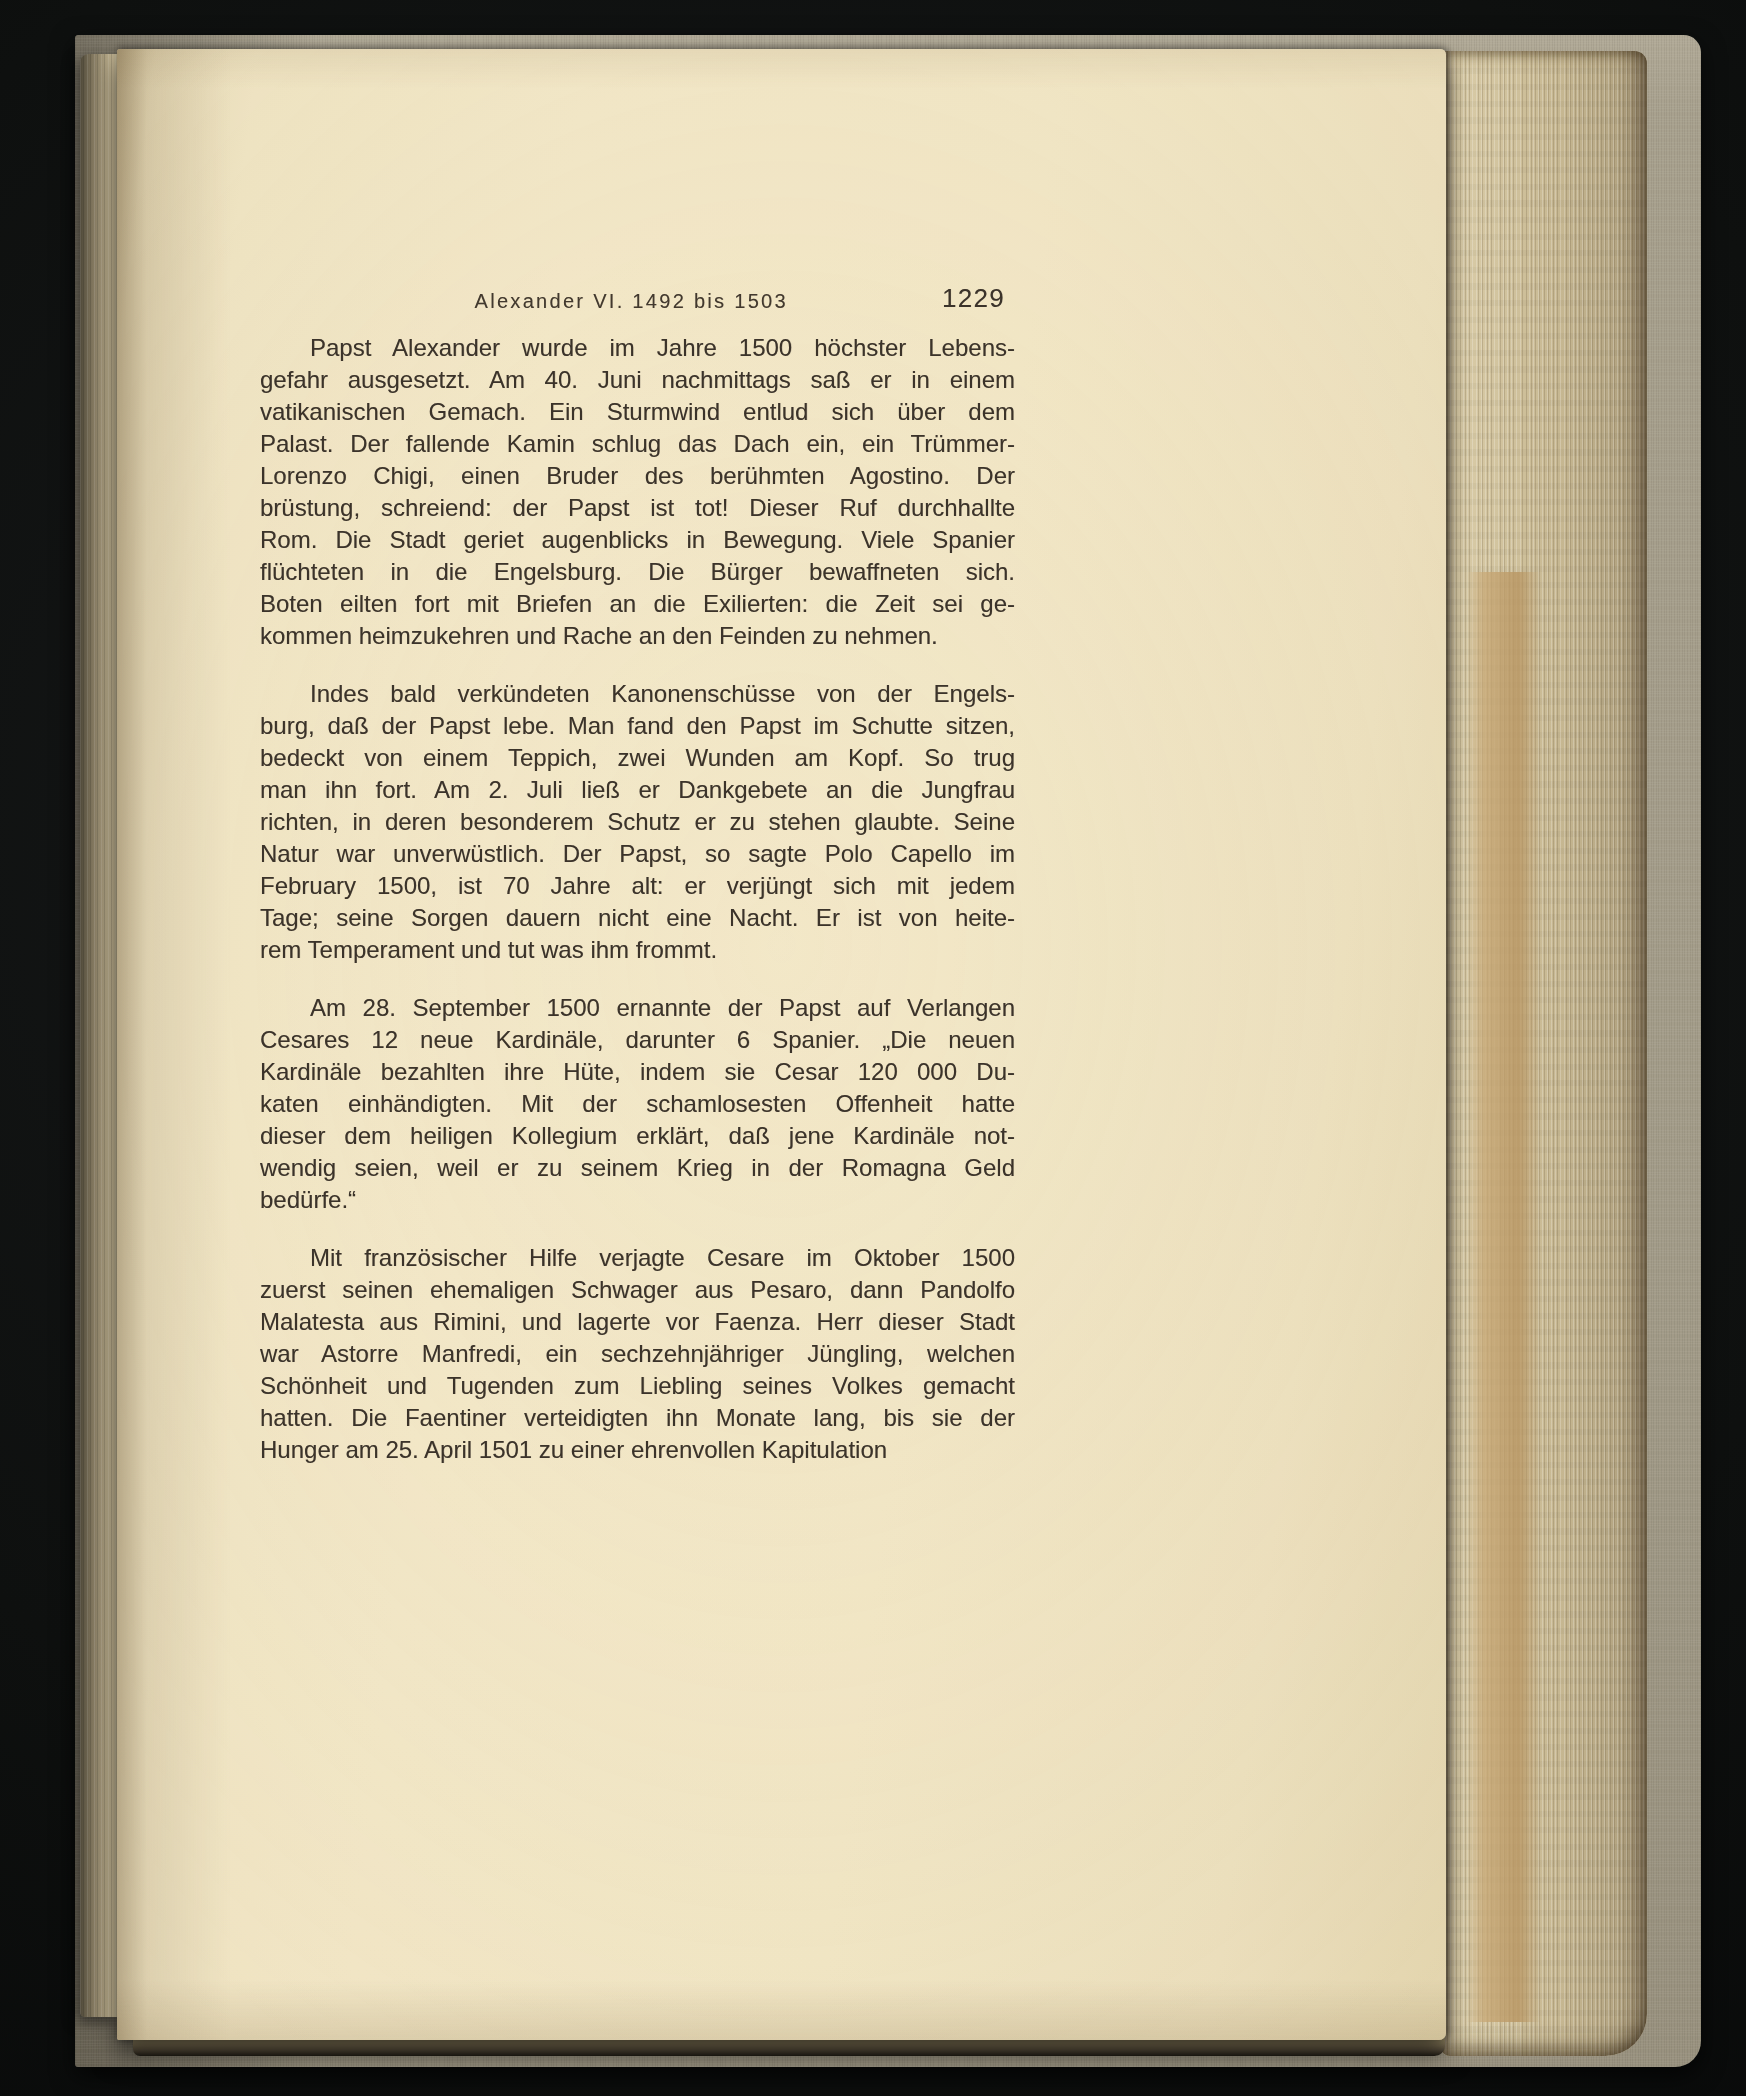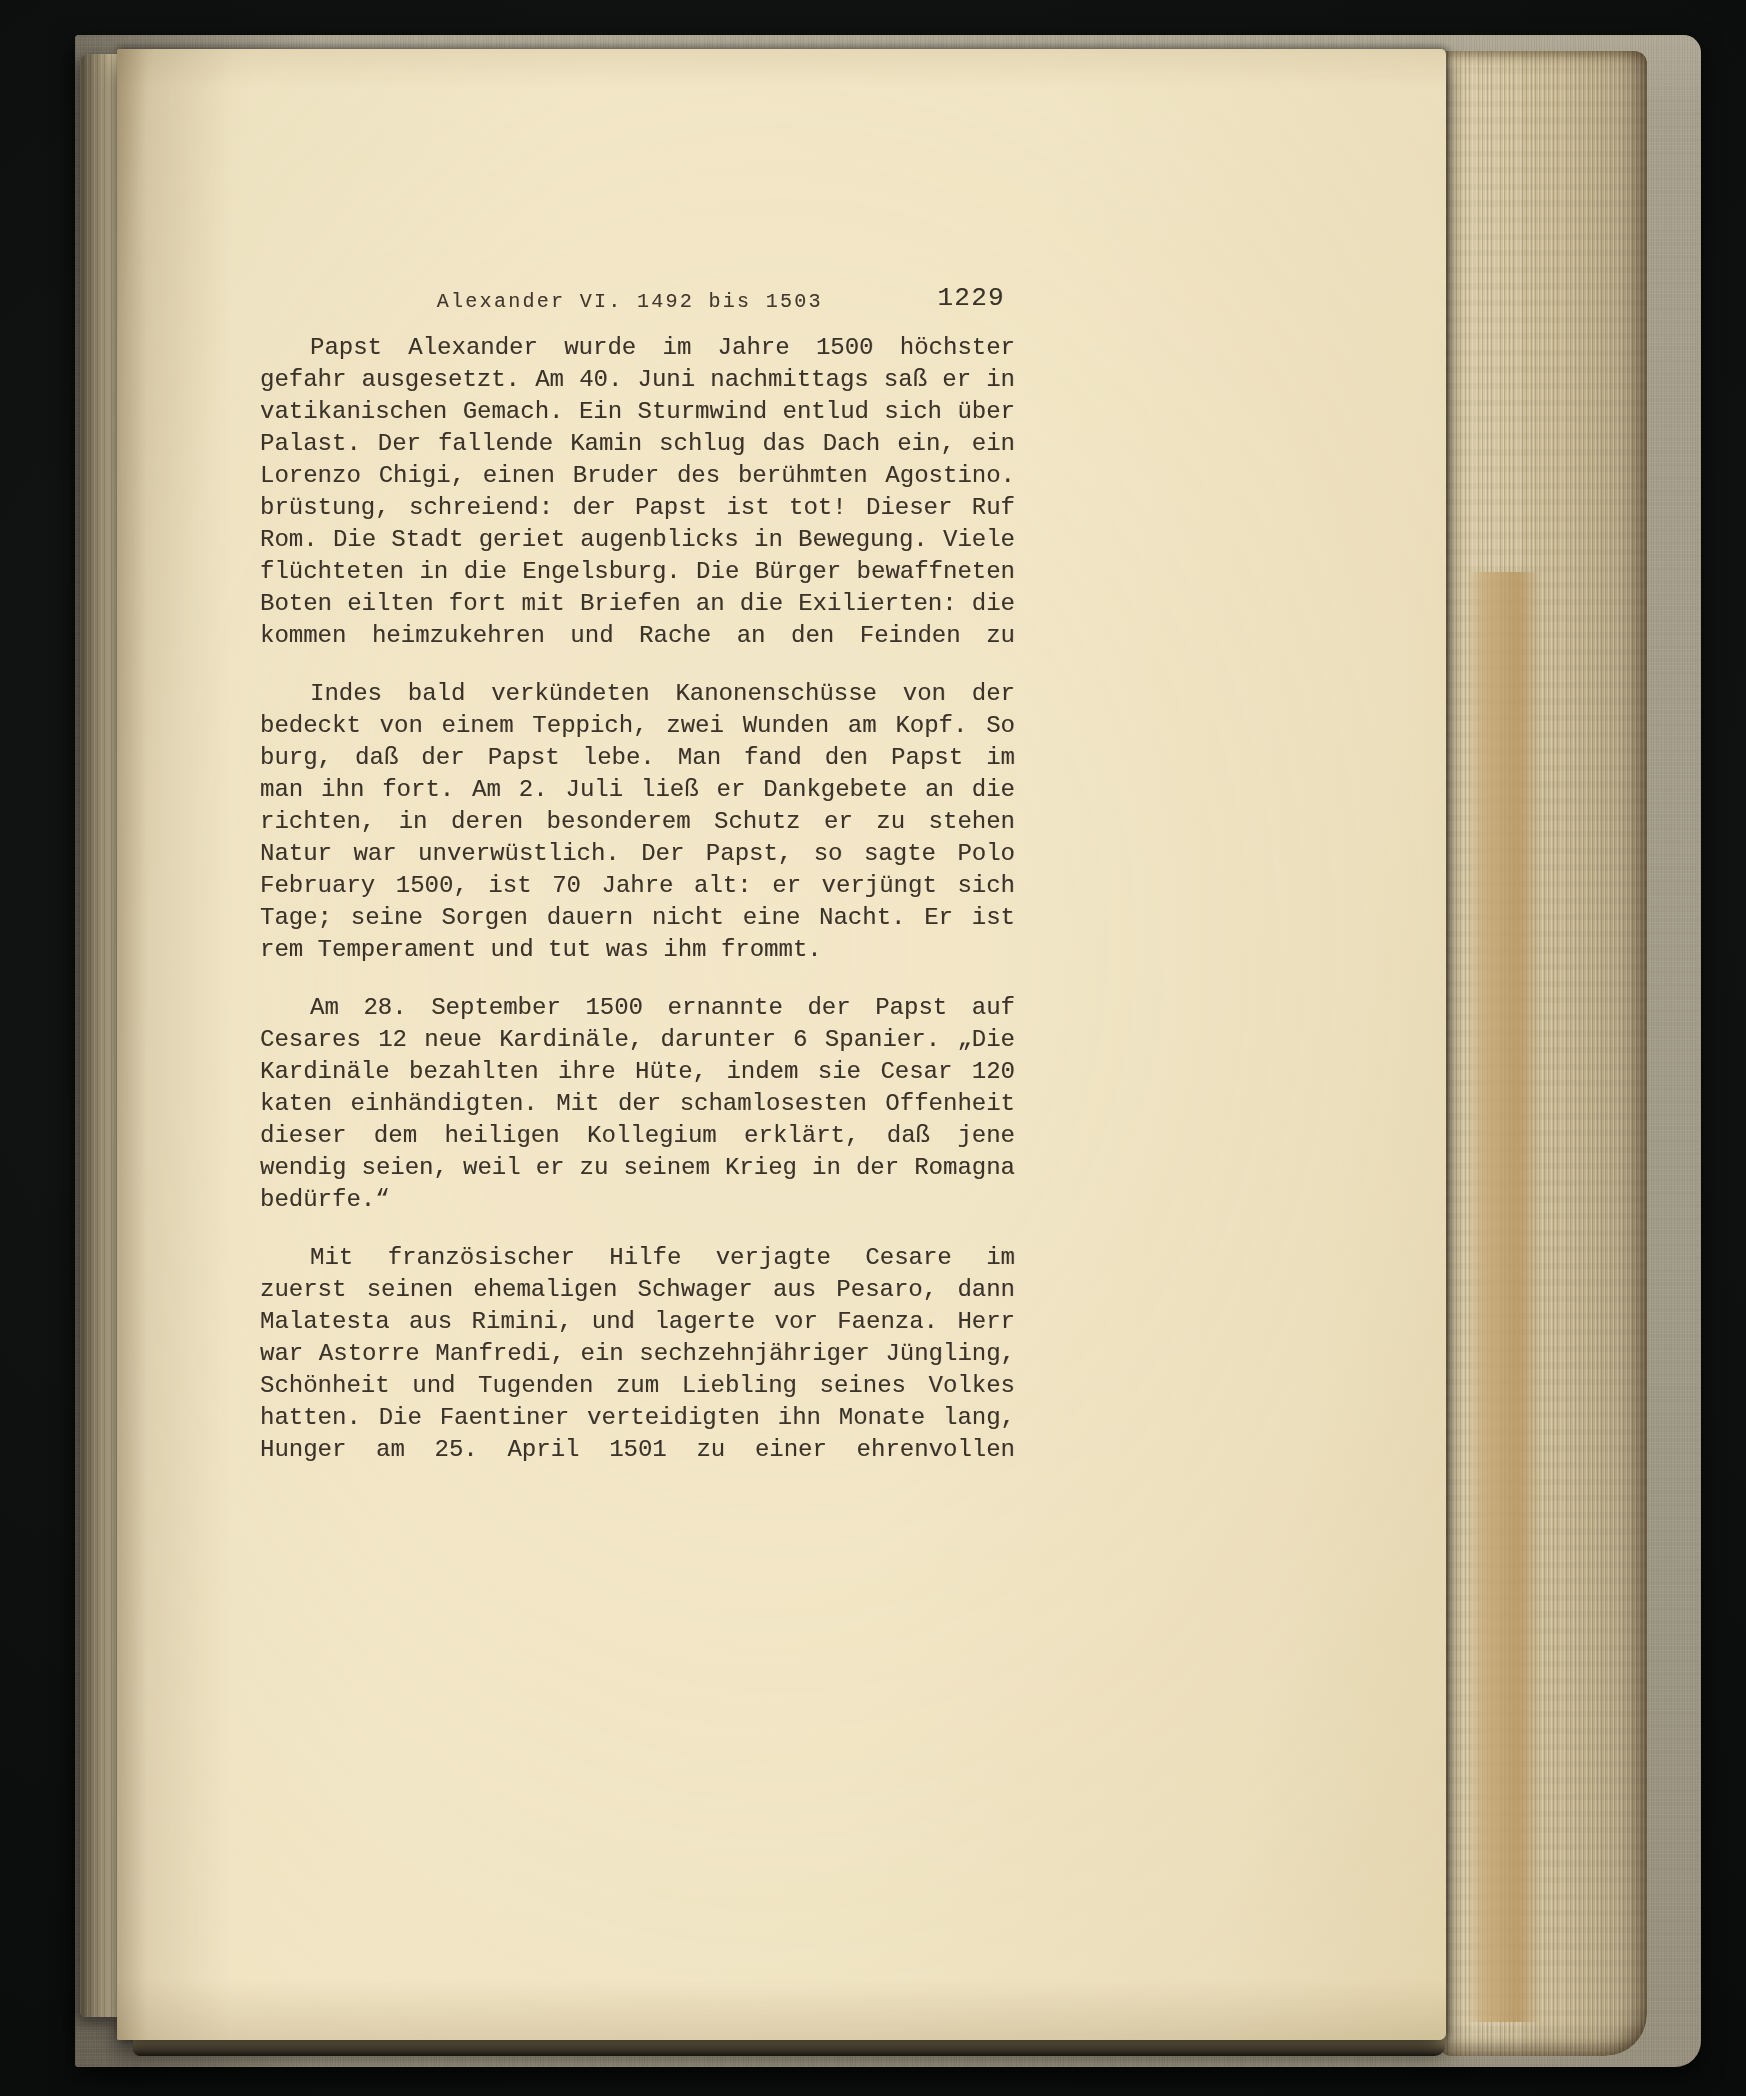--- a/index.html
+++ b/index.html
@@ -2,21 +2,21 @@
 <html style="font-size:14px"><head>
 <meta charset="utf-8">
 <style>
   html, body { margin: 0; padding: 0; background: #060707; }
   .photo {
     position: relative;
     width: 1747px;
     height: 2096px;
     overflow: hidden;
     background: radial-gradient(120% 90% at 45% 40%, #17191a 0%, #0e100f 55%, #060707 100%);
-    font-family: Liberation Mono, monospace;
+    font-family: Liberation Sans, sans-serif;
   }
 
   
   .cover {
     position: absolute;
     left: 75px; top: 35px;
     width: 1626px; height: 2032px;
     background: linear-gradient(180deg, #b1aa97 0%, #a8a18e 4%, #a39c89 60%, #99927f 100%);
     border-radius: 3.5px 17.5px 26px 3.5px;
     box-shadow: 0 8.7px 23px rgba(0,0,0,.65);
@@ -170,22 +170,22 @@
           <div class="line">Lorenzo Chigi, einen Bruder des berühmten Agostino. Der</div>
           <div class="line">brüstung, schreiend: der Papst ist tot! Dieser Ruf durchhallte</div>
           <div class="line">Rom. Die Stadt geriet augenblicks in Bewegung. Viele Spanier</div>
           <div class="line">flüchteten in die Engelsburg. Die Bürger bewaffneten sich.</div>
           <div class="line">Boten eilten fort mit Briefen an die Exilierten: die Zeit sei ge-</div>
           <div class="line last">kommen heimzukehren und Rache an den Feinden zu nehmen.</div>
         </div>
 
       <div class="para">
           <div class="line first">Indes bald verkündeten Kanonenschüsse von der Engels-</div>
+          <div class="line">burg, daß der Papst lebe. Man fand den Papst im Schutte sitzen,</div>
           <div class="line">bedeckt von einem Teppich, zwei Wunden am Kopf. So trug</div>
-          <div class="line">burg, daß der Papst lebe. Man fand den Papst im Schutte sitzen,</div>
           <div class="line">man ihn fort. Am 2. Juli ließ er Dankgebete an die Jungfrau</div>
           <div class="line">richten, in deren besonderem Schutz er zu stehen glaubte. Seine</div>
           <div class="line">Natur war unverwüstlich. Der Papst, so sagte Polo Capello im</div>
           <div class="line">February 1500, ist 70 Jahre alt: er verjüngt sich mit jedem</div>
           <div class="line">Tage; seine Sorgen dauern nicht eine Nacht. Er ist von heite-</div>
           <div class="line last">rem Temperament und tut was ihm frommt.</div>
         </div>
 
       <div class="para">
           <div class="line first">Am 28. September 1500 ernannte der Papst auf Verlangen</div>

